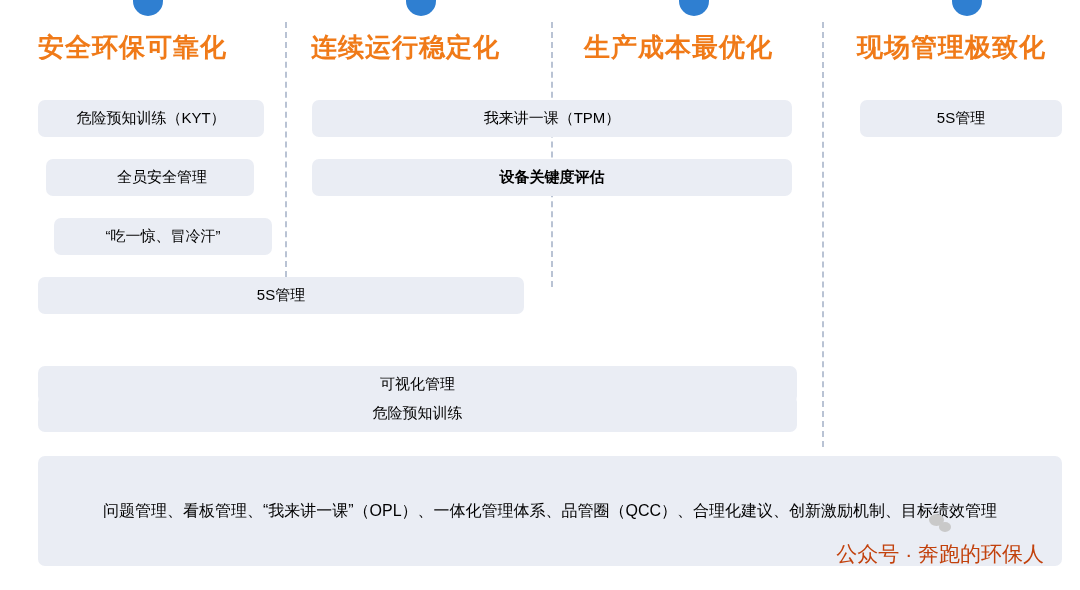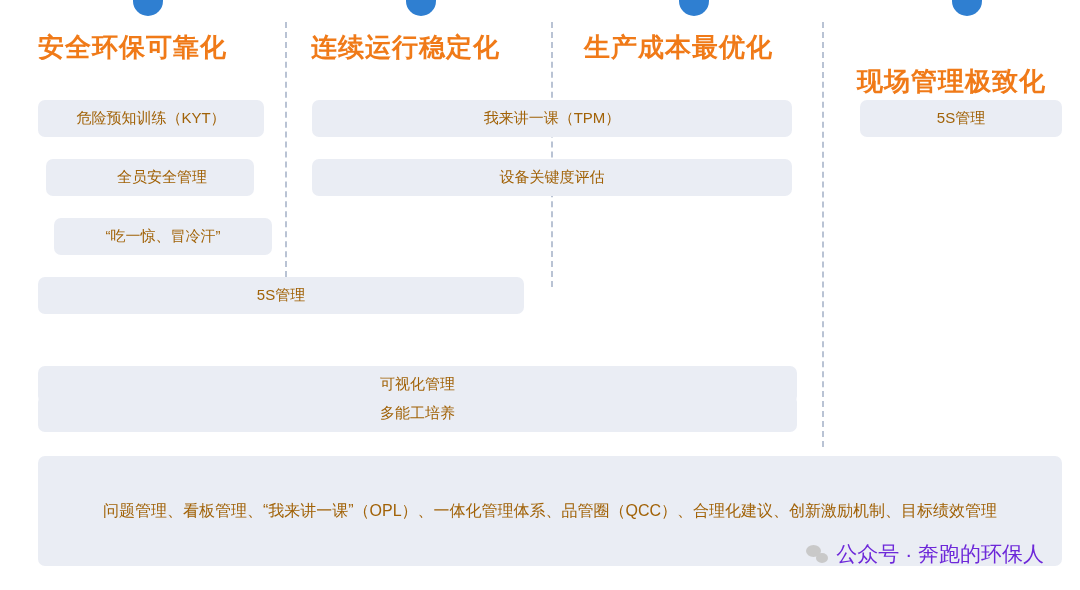--- a/index.html
+++ b/index.html
@@ -51,41 +51,42 @@
 
   
   .pill {
     position: absolute;
     background: #eaedf4;
     border-radius: 7px;
     display: flex;
     align-items: center;
     justify-content: center;
     font-size: 15px;
-    color: #a16207;
+    color: #000000;
     box-sizing: border-box;
     text-align: center;
   }
 
   .pill.multiline {
     flex-direction: row;
     line-height: 34px;
     font-size: 16px;
   }
 
   .watermark {
     position: absolute;
     right: 36px;
     bottom: 22px;
     font-size: 21px;
-    color: #6d28d9;
+    color: #c2410c;
     display: flex;
     align-items: center;
     gap: 8px;
     white-space: nowrap;
+    flex-direction: column;
   }
   .wechat-icon {
     width: 22px;
     height: 18px;
     position: relative;
     display: inline-block;
   }
   .wechat-icon:before,
   .wechat-icon:after {
     content: "";
@@ -112,36 +113,36 @@
   <div class="circle" style="left:679px;"></div>
   <div class="circle" style="left:952px;"></div>
 
   <div class="divider" style="left:285px; top:22px; height:275px;"></div>
   <div class="divider" style="left:551px; top:22px; height:265px;"></div>
   <div class="divider" style="left:822px; top:22px; height:425px;"></div>
 
   <div class="col-title" style="left:38px; top:30px;">安全环保可靠化</div>
   <div class="col-title" style="left:311px; top:30px;">连续运行稳定化</div>
   <div class="col-title" style="left:584px; top:30px;font-family:Liberation Serif, serif;">生产成本最优化</div>
-  <div class="col-title" style="left:857px; top:30px;margin-top:34px;">现场管理极致化</div>
+  <div class="col-title" style="left:857px; top:30px;">现场管理极致化</div>
 
   <div class="pill" style="left:38px; top:100px; width:226px; height:37px;">危险预知训练（KYT）</div>
   <div class="pill" style="left:312px; top:100px; width:480px; height:37px;">我来讲一课（TPM）</div>
   <div class="pill" style="left:860px; top:100px; width:202px; height:37px;">5S管理</div>
 
   <div class="pill" style="left:46px; top:159px; width:208px; height:37px;padding-left:24px;">全员安全管理</div>
-  <div class="pill" style="left:312px; top:159px; width:480px; height:37px;">设备关键度评估</div>
+  <div class="pill" style="left:312px; top:159px; width:480px; height:37px;font-weight:bold;">设备关键度评估</div>
 
   <div class="pill" style="left:38px; top:218px; width:218px; height:37px;margin-left:16px;">“吃一惊、冒冷汗”</div>
 
   <div class="pill" style="left:38px; top:277px; width:486px; height:37px;">5S管理</div>
 
   <div class="pill" style="left:38px; top:336px; width:759px; height:37px;margin-top:30px;">可视化管理</div>
 
-  <div class="pill" style="left:38px; top:395px; width:759px; height:37px;">多能工培养</div>
+  <div class="pill" style="left:38px; top:395px; width:759px; height:37px;">危险预知训练</div>
 
   <div class="pill multiline" style="left:38px; top:456px; width:1024px; height:110px;">
     <div>问题管理、看板管理、“我来讲一课”（OPL）、一体化管理体系、品管圈（QCC）、</div>
     <div>合理化建议、创新激励机制、目标绩效管理</div>
   </div>
 
   <div class="watermark">
     <span class="wechat-icon"></span>
     <span>公众号 · 奔跑的环保人</span>
   </div>

